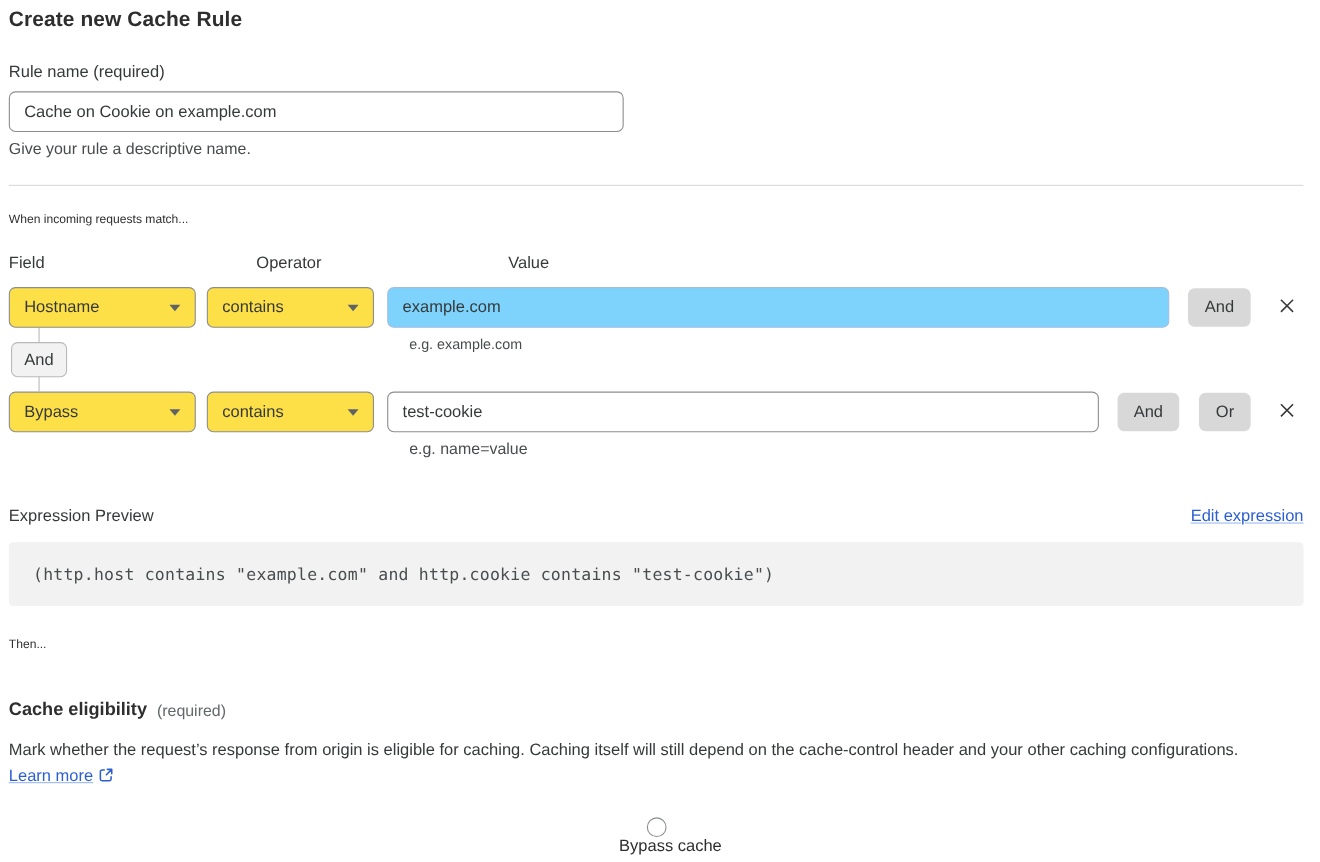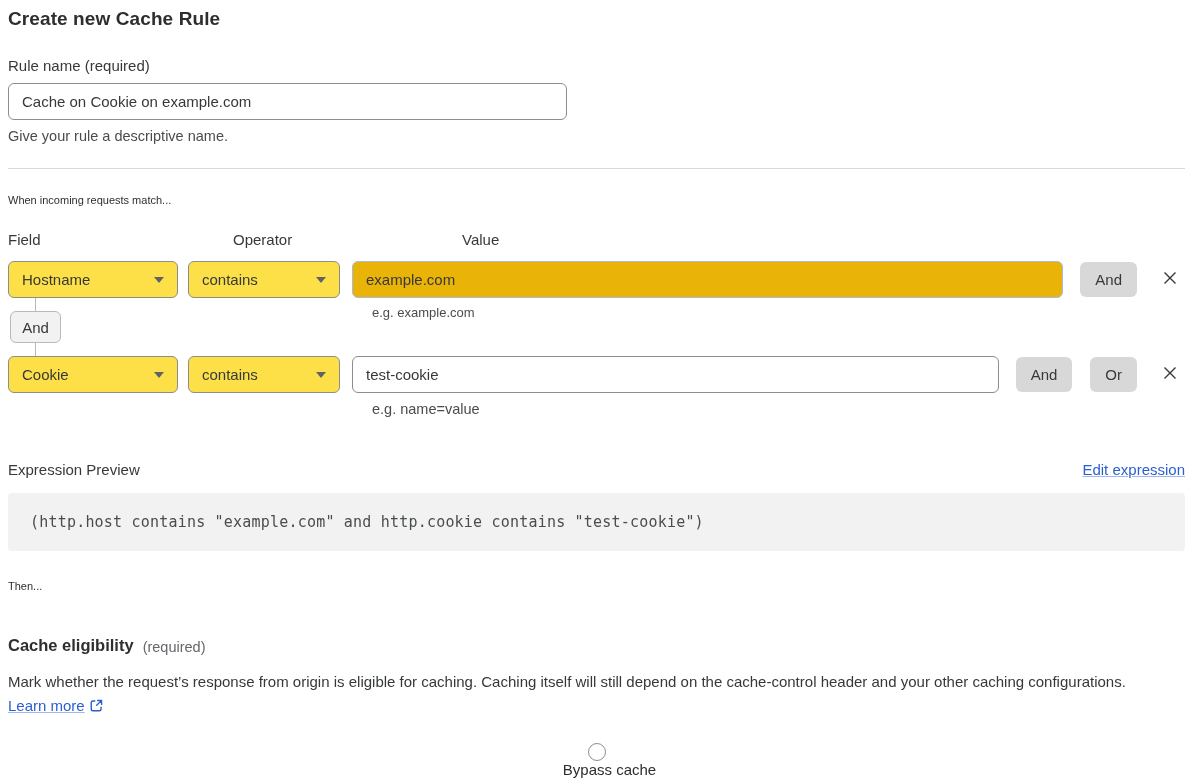--- a/index.html
+++ b/index.html
@@ -78,21 +78,21 @@
   .select-operator { width: 152px; margin-right: 12px; }
   .caret {
     width: 0; height: 0;
     border-left: 5px solid transparent;
     border-right: 5px solid transparent;
     border-top: 6px solid #5f6366;
     margin-left: 8px;
     flex: none;
   }
   .value-input { flex: 1; min-width: 0; }
-  .value-highlight { background: #eab308; border-color: #a5bce1; }
+  .value-highlight { background: #7dd3fc; border-color: #a5bce1; }
 
   .logic-btn {
     height: 35px;
     padding: 0 15px;
     border: none;
     border-radius: 6px;
     background: #d8d8d8;
     font-size: 15px;
     font-family: "Liberation Sans", "DejaVu Sans", sans-serif;
     color: #36393a;
@@ -238,21 +238,21 @@
     </div>
 
     <div class="connector-block">
       <div class="connector-line"></div>
       <span class="connector-hint">e.g. example.com</span>
       <button class="connector-btn">And</button>
     </div>
 
     <div class="cond-row" style="margin-top:0;">
       <div class="select select-field">
-        <span>Cookie</span>
+        <span>Bypass</span>
         <span class="caret"></span>
       </div>
       <div class="select select-operator">
         <span>contains</span>
         <span class="caret"></span>
       </div>
       <input class="text-input value-input" type="text" value="test-cookie" style="">
       <button class="logic-btn">And</button>
       <button class="logic-btn" style="margin-left:18px;">Or</button>
       <button class="remove-btn">

